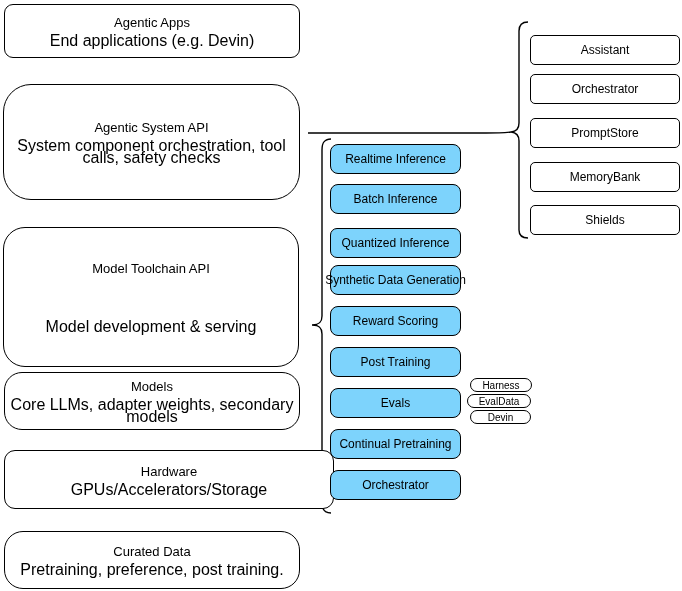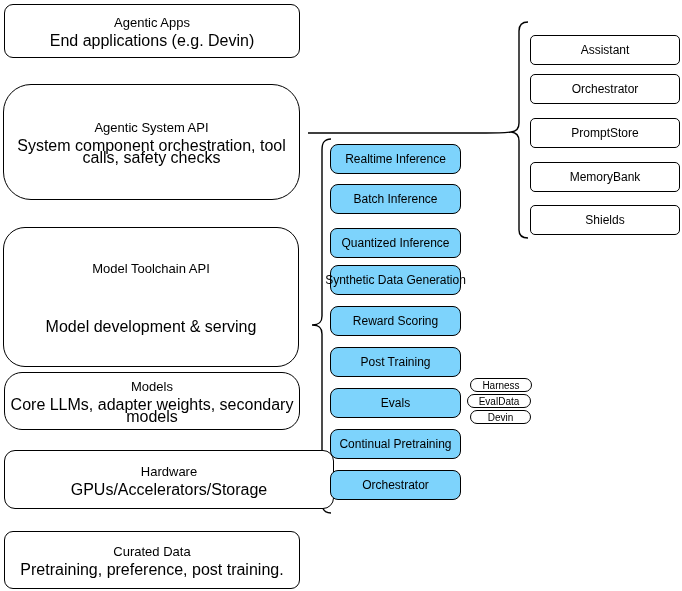--- a/index.html
+++ b/index.html
@@ -61,21 +61,21 @@
   <div class="lbox" style="left:4px;top:372px;width:296px;height:58px;border-radius:18px;">
     <div class="btitle">Models</div>
     <div class="bsub">Core LLMs, adapter weights, secondary models</div>
   </div>
 
   <div class="lbox" style="left:4px;top:450px;width:330px;height:59px;border-radius:11px;">
     <div class="btitle">Hardware</div>
     <div class="bsub">GPUs/Accelerators/Storage</div>
   </div>
 
-  <div class="lbox" style="left:4px;top:531px;width:296px;height:58px;border-radius:9px;">
+  <div class="lbox" style="left:4px;top:531px;width:296px;height:58px;border-radius:19px;">
     <div class="btitle">Curated Data</div>
     <div class="bsub">Pretraining, preference, post training.</div>
   </div>
 
   <div class="mbox" style="top:144px;">Realtime Inference</div>
   <div class="mbox" style="top:184px;border-radius:8px;">Batch Inference</div>
   <div class="mbox" style="top:228px;border-radius:7px;">Quantized Inference</div>
   <div class="mbox" style="top:265px;">Synthetic Data Generation</div>
   <div class="mbox" style="top:306px;">Reward Scoring</div>
   <div class="mbox" style="top:347px;">Post Training</div>

